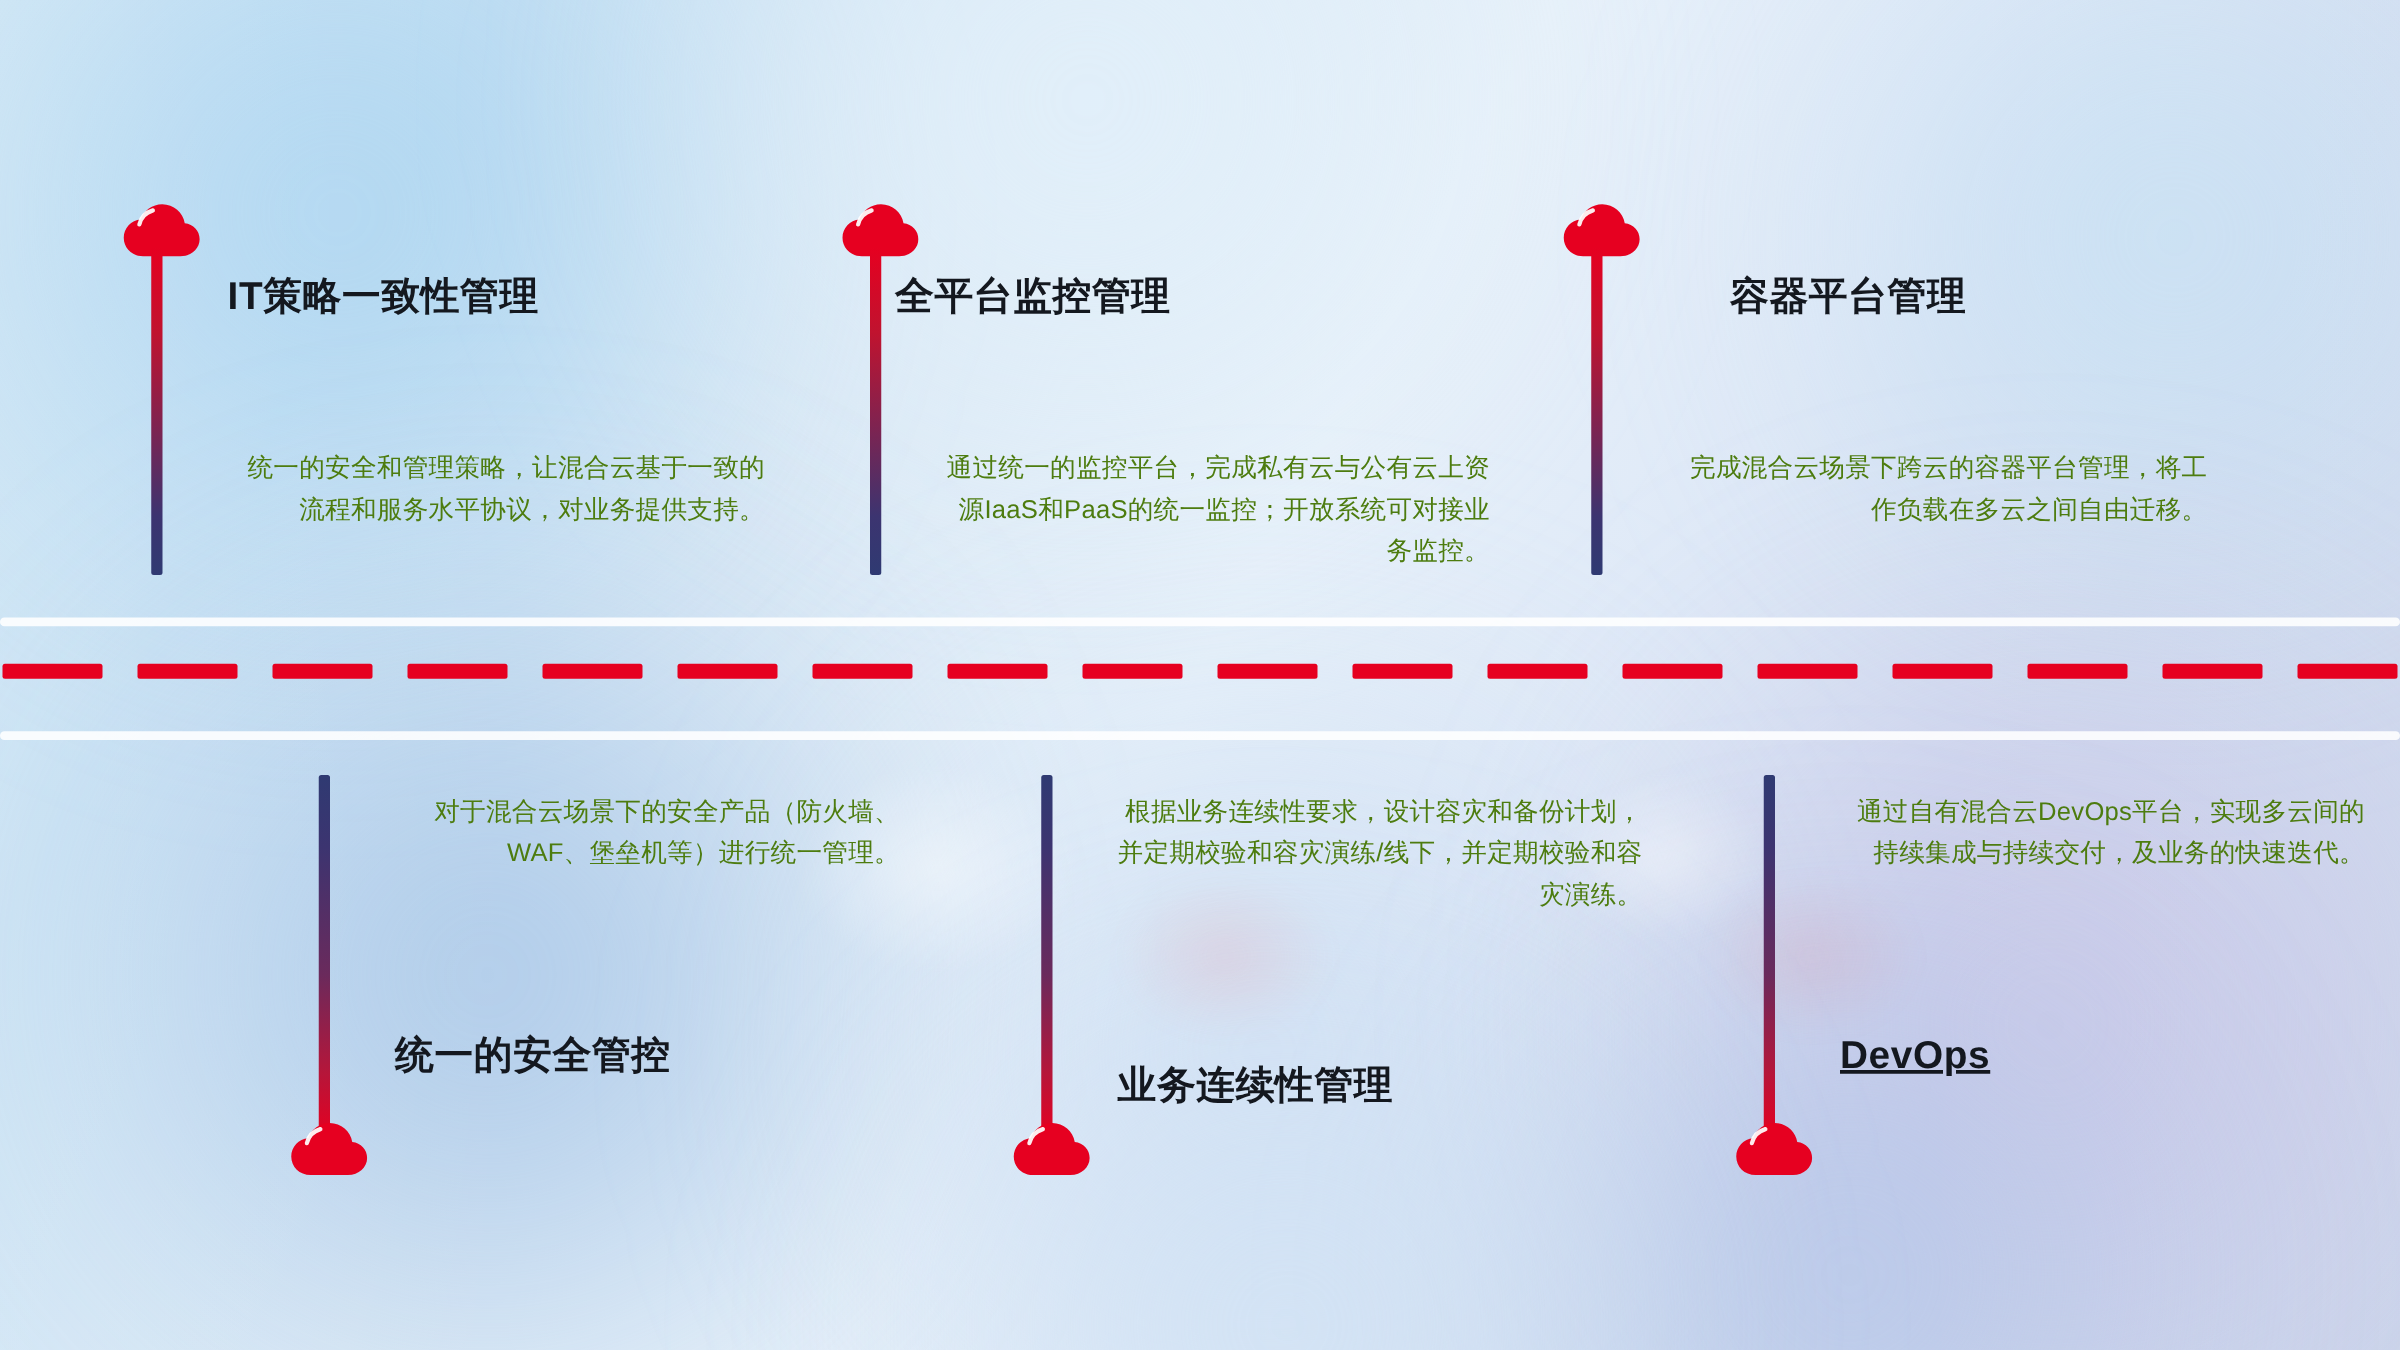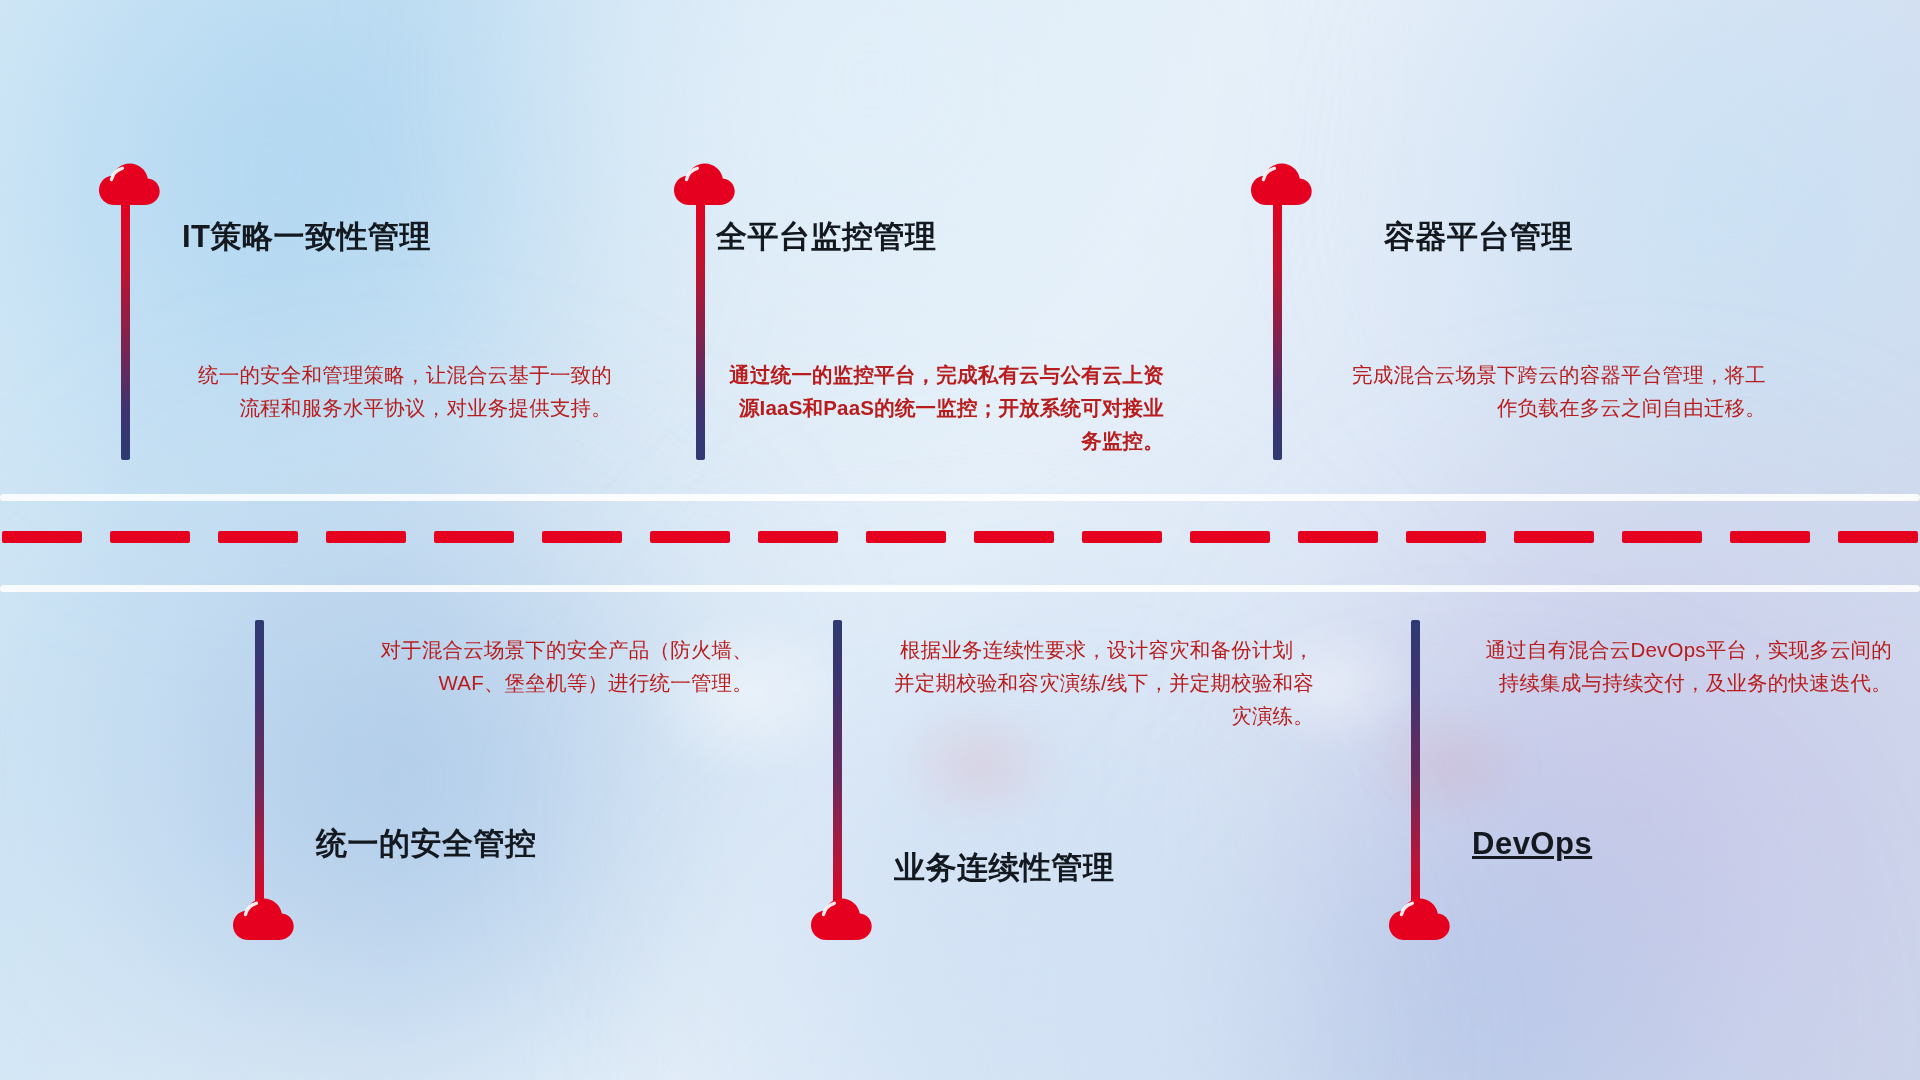--- a/index.html
+++ b/index.html
@@ -169,21 +169,21 @@
     position: absolute;
     color: #14181f;
     font-size: 31px;
     font-weight: 700;
     letter-spacing: .5px;
     white-space: nowrap;
     line-height: 1.2;
   }
   .body {
     position: absolute;
-    color: #b91c1c;
+    color: #4d7c0f;
     font-size: 20.5px;
     line-height: 1.62;
     letter-spacing: .2px;
     width: 330px;
     font-weight: 400;
   }
 </style>
 </head>
 <body>
 
@@ -220,21 +220,21 @@
 
     <div class="item">
       <div class="cloud-pin" style="left:673px; top:160px;">
         <svg viewBox="0 0 62 48" xmlns="http://www.w3.org/2000/svg" aria-hidden="true">
           <path d="M16.5 45C7.6 45 1 38.6 1 30.2 1 22.4 6.9 16.2 14.6 15.6c2.4-7.1 9.2-12.2 17.2-12.2 9.1 0 16.7 6.6 18 15.2 6.9.6 11.9 6.1 11.9 12.8C61.7 38.8 55.1 45 46.3 45z" fill="#e60020"></path>
           <path d="M13.5 19.5c1.2-5.4 5.4-9.6 10.8-11.2" stroke="#ffffff" stroke-width="3.4" stroke-linecap="round" fill="none" opacity=".92"></path>
         </svg>
       </div>
       <div class="stem stem-down" style="left:696px; top:198px; height:262px;"></div>
       <div class="heading" style="left:716px; top:218px;font-family:Liberation Serif, serif;">全平台监控管理</div>
-      <div class="body" style="left:724px; top:358px; width:440px;font-weight:bold;">通过统一的监控平台，完成私有云与公有云上资源IaaS和PaaS的统一监控；开放系统可对接业务监控。</div>
+      <div class="body" style="left:752px; top:358px; width:440px;">通过统一的监控平台，完成私有云与公有云上资源IaaS和PaaS的统一监控；开放系统可对接业务监控。</div>
     </div>
 
     <div class="item">
       <div class="cloud-pin" style="left:1250px; top:160px;">
         <svg viewBox="0 0 62 48" xmlns="http://www.w3.org/2000/svg" aria-hidden="true">
           <path d="M16.5 45C7.6 45 1 38.6 1 30.2 1 22.4 6.9 16.2 14.6 15.6c2.4-7.1 9.2-12.2 17.2-12.2 9.1 0 16.7 6.6 18 15.2 6.9.6 11.9 6.1 11.9 12.8C61.7 38.8 55.1 45 46.3 45z" fill="#e60020"></path>
           <path d="M13.5 19.5c1.2-5.4 5.4-9.6 10.8-11.2" stroke="#ffffff" stroke-width="3.4" stroke-linecap="round" fill="none" opacity=".92"></path>
         </svg>
       </div>
       <div class="stem stem-down" style="left:1273px; top:198px; height:262px;"></div>
@@ -271,21 +271,21 @@
   <div class="row row-bottom">
 
     <div class="item">
       <div class="stem stem-up" style="left:255px; top:25px; height:290px;"></div>
       <div class="cloud-pin" style="left:232px; top:300px;">
         <svg viewBox="0 0 62 48" xmlns="http://www.w3.org/2000/svg" aria-hidden="true">
           <path d="M16.5 45C7.6 45 1 38.6 1 30.2 1 22.4 6.9 16.2 14.6 15.6c2.4-7.1 9.2-12.2 17.2-12.2 9.1 0 16.7 6.6 18 15.2 6.9.6 11.9 6.1 11.9 12.8C61.7 38.8 55.1 45 46.3 45z" fill="#e60020"></path>
           <path d="M13.5 19.5c1.2-5.4 5.4-9.6 10.8-11.2" stroke="#ffffff" stroke-width="3.4" stroke-linecap="round" fill="none" opacity=".92"></path>
         </svg>
       </div>
-      <div class="body" style="left:333px; top:38px; width:420px;">对于混合云场景下的安全产品（防火墙、WAF、堡垒机等）进行统一管理。</div>
+      <div class="body" style="left:300px; top:38px; width:420px;">对于混合云场景下的安全产品（防火墙、WAF、堡垒机等）进行统一管理。</div>
       <div class="heading" style="left:316px; top:230px;">统一的安全管控</div>
     </div>
 
     <div class="item">
       <div class="stem stem-up" style="left:833px; top:25px; height:290px;"></div>
       <div class="cloud-pin" style="left:810px; top:300px;">
         <svg viewBox="0 0 62 48" xmlns="http://www.w3.org/2000/svg" aria-hidden="true">
           <path d="M16.5 45C7.6 45 1 38.6 1 30.2 1 22.4 6.9 16.2 14.6 15.6c2.4-7.1 9.2-12.2 17.2-12.2 9.1 0 16.7 6.6 18 15.2 6.9.6 11.9 6.1 11.9 12.8C61.7 38.8 55.1 45 46.3 45z" fill="#e60020"></path>
           <path d="M13.5 19.5c1.2-5.4 5.4-9.6 10.8-11.2" stroke="#ffffff" stroke-width="3.4" stroke-linecap="round" fill="none" opacity=".92"></path>
         </svg>

